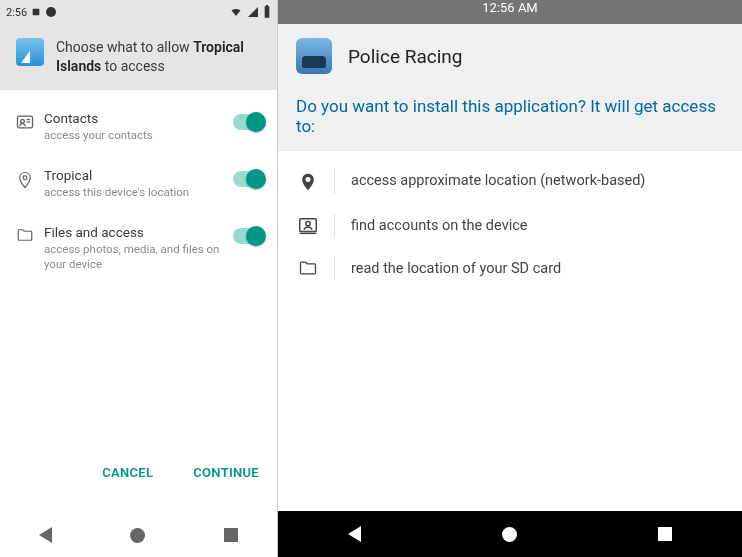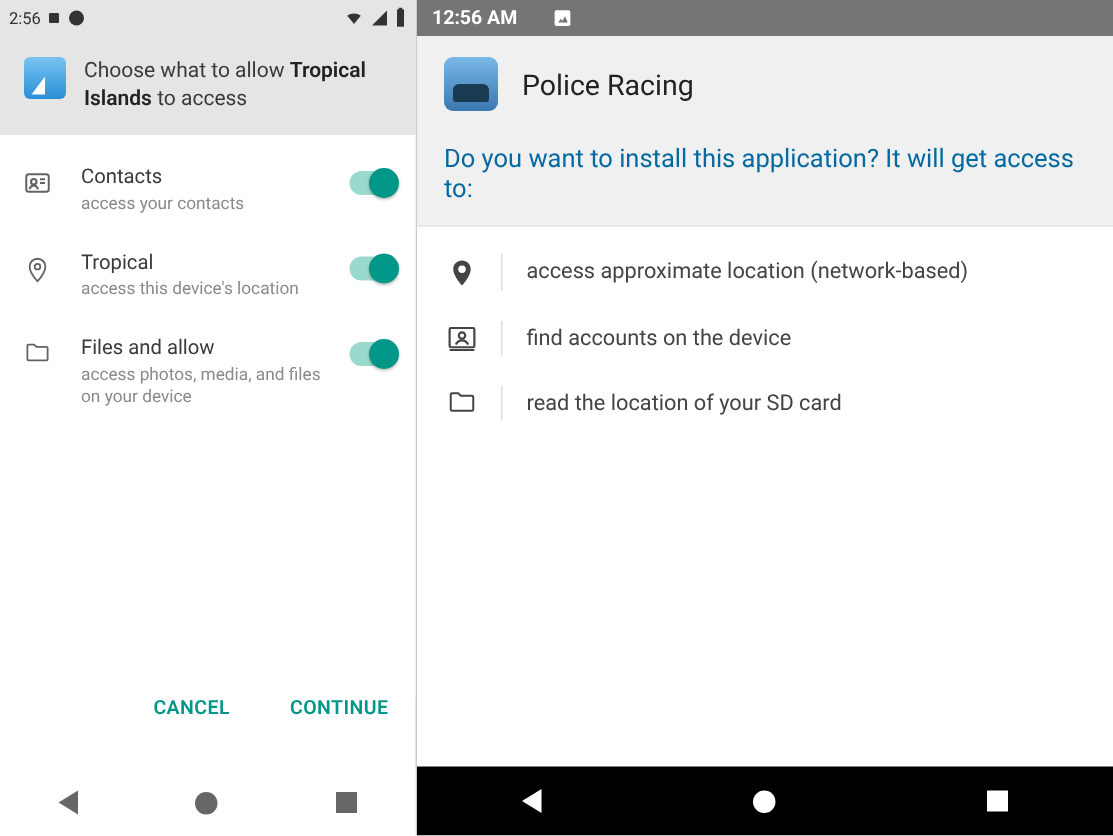--- a/index.html
+++ b/index.html
@@ -10,36 +10,36 @@
     .left { width: 278px; height: 557px; position: relative; background: #fff; border-right: 1px solid #ccc; display:flex; flex-direction:column; }
     .left-statusbar { height: 24px; background: #e5e5e5; display:flex; align-items:center; justify-content:space-between; padding: 0 6px; font-size: 11px; color:#333; }
     .left-statusbar .sb-left, .left-statusbar .sb-right { display:flex; align-items:center; gap:4px; }
     .left-header { background:#e5e5e5; padding: 14px 16px 14px 16px; display:flex; gap:12px; align-items:flex-start; }
     .app-icon-left { width:28px; height:28px; border-radius:4px; background:linear-gradient(#79c3f0,#2890d8); position:relative; flex-shrink:0; }
     .app-icon-left::after { content:""; position:absolute; bottom:3px; left:5px; width:0; height:0; border-left:9px solid transparent; border-bottom:12px solid #fff; }
     .left-header-text { font-size: 14px; line-height: 1.35; color:#3a3a3a; }
     .left-header-text b { color:#222; font-weight:600; }
 
     .perm-list { flex: 1; padding: 8px 0; background:#fff; overflow:hidden; }
-    .perm-row { display:flex; align-items:flex-start; padding: 12px 14px; gap: 18px; }
+    .perm-row { display:flex; align-items:flex-start; padding: 12px 14px; gap: 8px; }
     .perm-icon-slot { width: 22px; display:flex; justify-content:center; padding-top:2px; color:#5f6368; flex-shrink:0; }
     .perm-text { flex:1; }
     .perm-title { font-size: 13.5px; color:#3a3a3a; margin-bottom:2px; }
     .perm-desc { font-size: 11.5px; color:#8a8a8a; line-height:1.3; }
     .toggle { width: 30px; height: 16px; border-radius: 10px; background:#9adacd; position:relative; margin-top:4px; flex-shrink:0; }
     .toggle::after { content:""; position:absolute; right:-3px; top:-2px; width:20px; height:20px; background:#009688; border-radius:50%; box-shadow:0 1px 2px rgba(0,0,0,.3); }
 
     .left-footer { height: 48px; display:flex; justify-content:flex-end; align-items:flex-start; gap:40px; padding-right:18px; }
     .text-btn { font-size: 13px; font-weight:600; color:#009688; letter-spacing:.3px; cursor:pointer; }
 
     .left-navbar { height:44px; background:#fff; display:flex; justify-content:space-around; align-items:center; color:#666; }
 
     
     .right { width: 464px; height: 557px; position:relative; background:#fff; display:flex; flex-direction:column; }
-    .right-statusbar { height:24px; background:#757575; color:#fff; display:flex; align-items:center; gap:23px; padding: 0 10px; font-size:13px; font-weight:700; }
+    .right-statusbar { height:24px; background:#757575; color:#fff; display:flex; align-items:center; gap:23px; padding: 0 10px; font-size:13px; font-weight:400;flex-direction:column; }
     .right-header { background:#f0f0f0; padding: 14px 18px; display:flex; align-items:center; gap:16px; }
     .app-icon-right { width:36px; height:36px; border-radius:6px; background:linear-gradient(#7ab8e6,#3a77b0); position:relative; flex-shrink:0; }
     .app-icon-right::after { content:""; position:absolute; bottom:6px; left:6px; width:24px; height:12px; background:#1a3a52; border-radius:4px 4px 2px 2px; }
     .right-title { font-size:19px; color:#222; }
     .right-question { background:#f0f0f0; padding: 8px 18px 14px; font-size:17px; color:#0369a1; border-bottom:1px solid #e5e5e5; }
     .right-perms { padding: 8px 0 0; }
     .rperm-row { display:flex; align-items:flex-start; padding: 10px 18px; gap:0; }
     .rperm-icon { width:24px; display:flex; justify-content:center; padding-top:1px; color:#444; flex-shrink:0; }
     .rperm-divider { width:1px; background:#ddd; align-self:stretch; margin: 0 16px 0 14px; }
     .rperm-text { font-size:14.5px; color:#444; line-height:1.6; }
@@ -121,21 +121,21 @@
         <div class="toggle"></div>
       </div>
 
       <div class="perm-row">
         <div class="perm-icon-slot">
           <svg width="20" height="18" viewBox="0 0 24 24" fill="none" stroke="#5f6368" stroke-width="1.6">
               <path d="M3 6a1 1 0 011-1h5l2 2h9a1 1 0 011 1v10a1 1 0 01-1 1H4a1 1 0 01-1-1V6z"></path>
             </svg>
         </div>
         <div class="perm-text">
-          <div class="perm-title">Files and allow</div>
+          <div class="perm-title">Files and access</div>
           <div class="perm-desc">access photos, media, and files on your device</div>
         </div>
         <div class="toggle"></div>
       </div>
     </div>
 
     <div class="left-footer">
       <span class="text-btn">CANCEL</span>
       <span class="text-btn">CONTINUE</span>
     </div>

